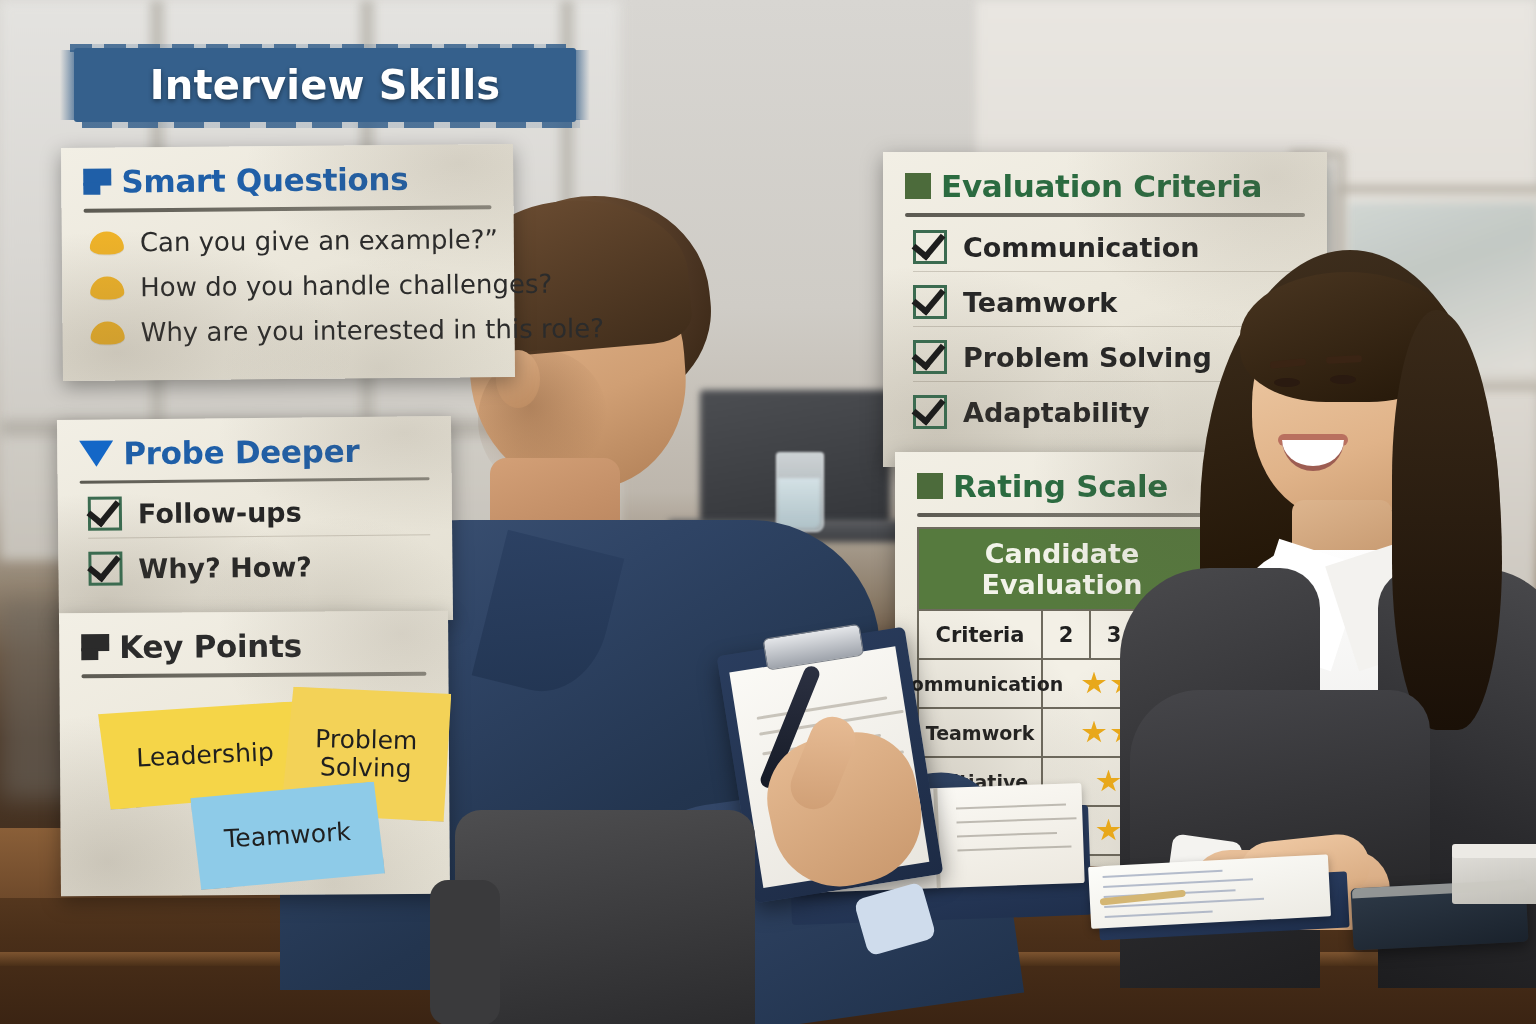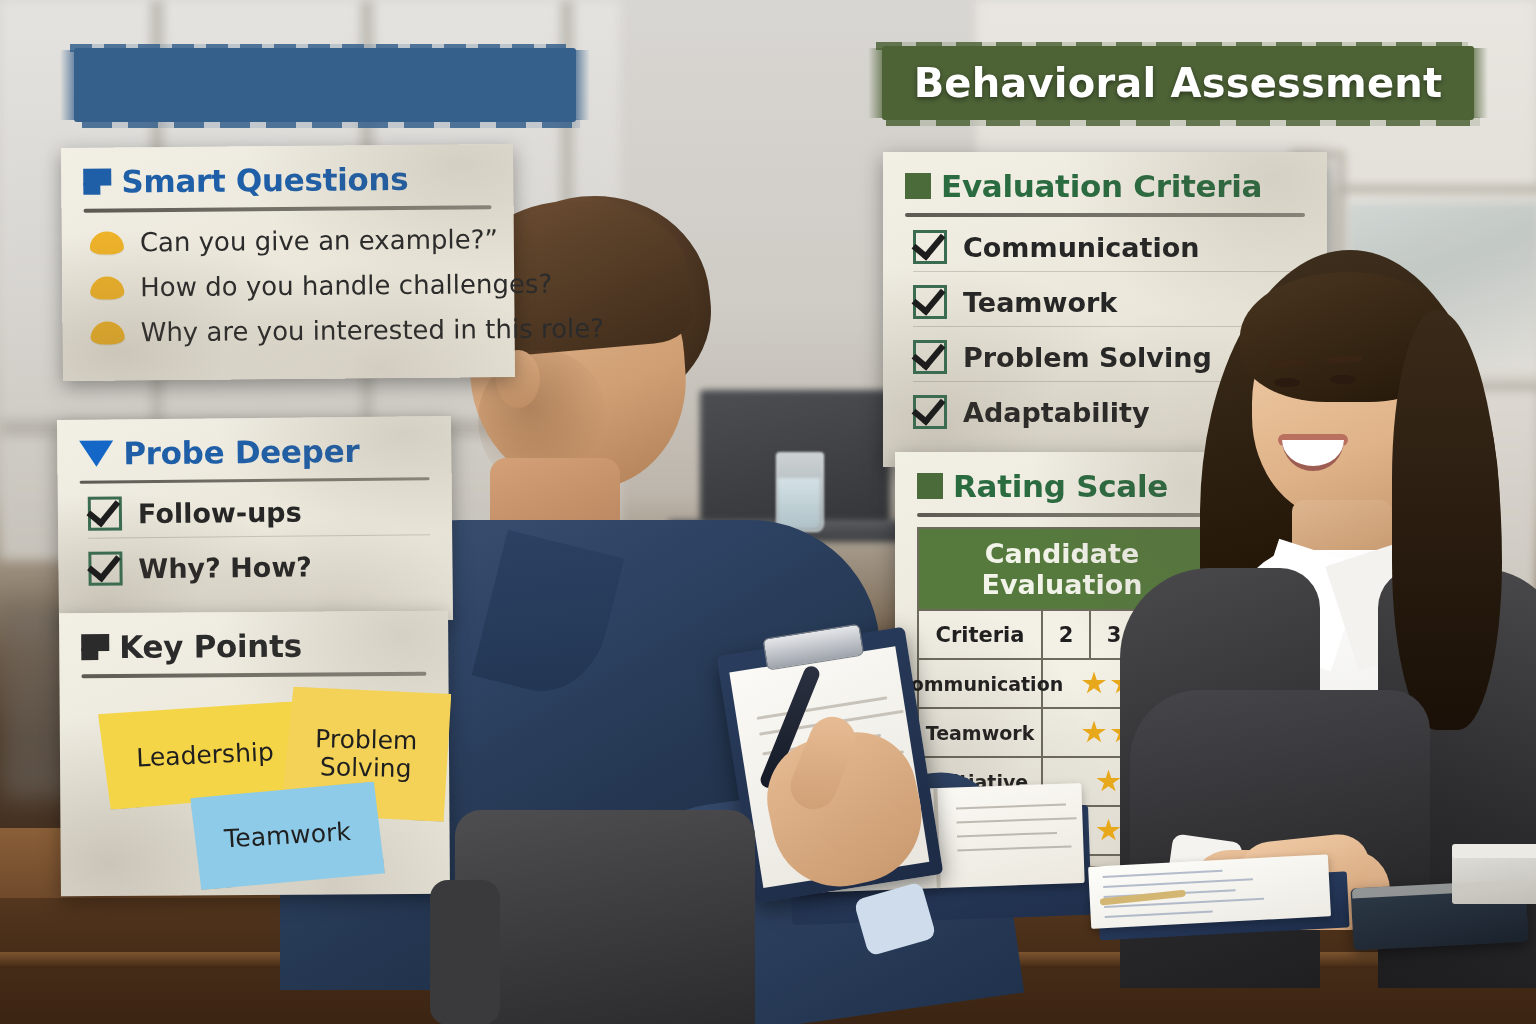--- a/index.html
+++ b/index.html
@@ -491,30 +491,17 @@
       <div class="main" style="background:#35608c;border-radius:3px"></div>
       <div class="frayL" style="left:0;background:
           linear-gradient(90deg,rgba(53,96,140,0) 0%,rgba(53,96,140,.75) 60%,#35608c 100%);"></div>
       <div class="frayR" style="right:0;background:
           linear-gradient(270deg,rgba(53,96,140,0) 0%,rgba(53,96,140,.75) 60%,#35608c 100%);"></div>
       <div style="position:absolute;left:10px;top:2px;right:24px;height:8px;background:
           repeating-linear-gradient(90deg,#35608c 0 22px,rgba(53,96,140,.25) 22px 34px);opacity:.85"></div>
       <div style="position:absolute;left:22px;bottom:0px;right:10px;height:9px;background:
           repeating-linear-gradient(90deg,#35608c 0 30px,rgba(53,96,140,.2) 30px 46px);opacity:.85"></div>
     </div>
-  </div>
-
-  <div class="banner" id="banner-right" style="z-index:80">
-    <div class="brush">
-      <div class="main" style="background:#4d6336;border-radius:3px"></div>
-      <div class="frayL" style="left:0;background:
-          linear-gradient(90deg,rgba(77,99,54,0) 0%,rgba(77,99,54,.75) 60%,#4d6336 100%);"></div>
-      <div class="frayR" style="right:0;background:
-          linear-gradient(270deg,rgba(77,99,54,0) 0%,rgba(77,99,54,.75) 60%,#4d6336 100%);"></div>
-      <div style="position:absolute;left:8px;top:2px;right:20px;height:8px;background:
-          repeating-linear-gradient(90deg,#4d6336 0 26px,rgba(77,99,54,.25) 26px 40px);opacity:.85"></div>
-      <div style="position:absolute;left:18px;bottom:0px;right:8px;height:9px;background:
-          repeating-linear-gradient(90deg,#4d6336 0 34px,rgba(77,99,54,.2) 34px 50px);opacity:.85"></div>
-    </div>
-    <div class="label">Behavioral Assessment</div>
-  </div>
+    <div class="label">Interview Skills</div>
+  </div>
+
 
 </div>
 
 </body></html>

